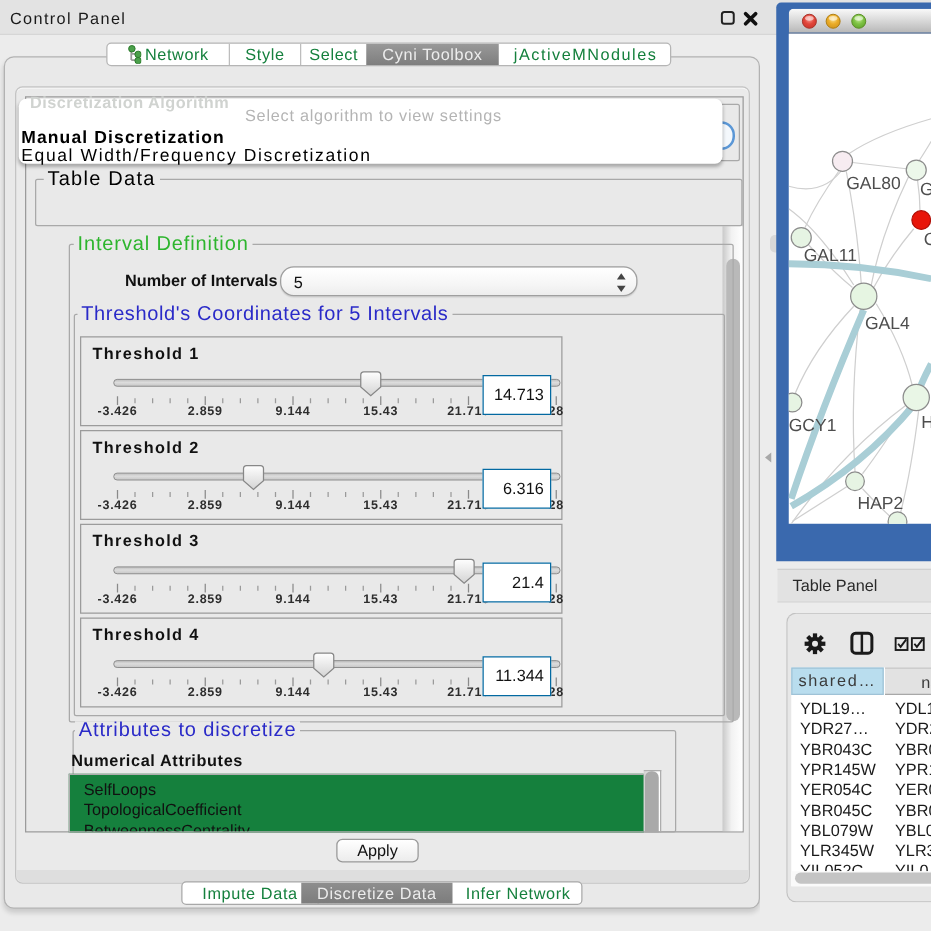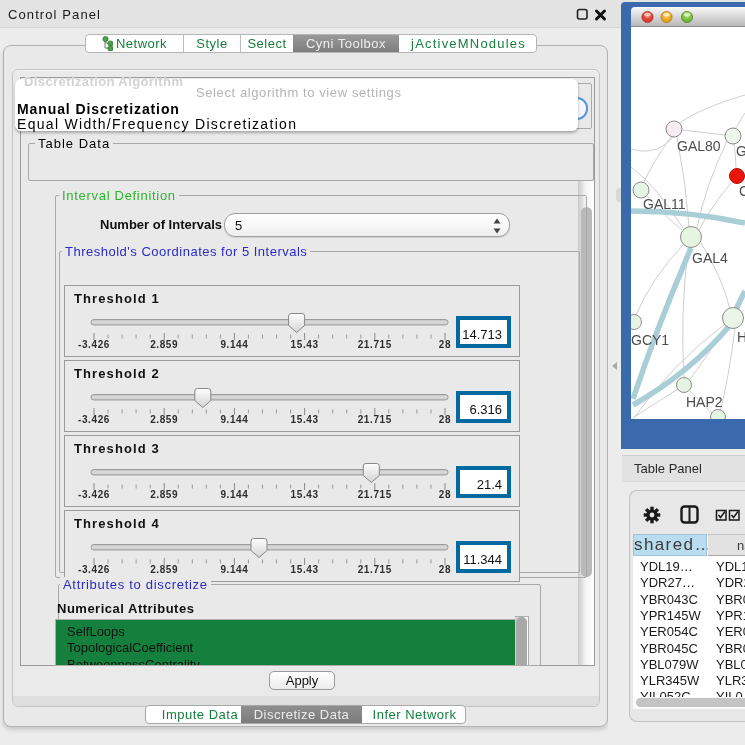--- a/index.html
+++ b/index.html
@@ -1,20 +1,20 @@
 <!DOCTYPE html>
 <html><head><meta charset="utf-8"><style>
 *{margin:0;padding:0;box-sizing:border-box;}
 html,body{width:745px;height:745px;background:#ececec;font-family:"Liberation Sans",sans-serif;overflow:hidden;}
 #page{position:relative;width:745px;height:745px;background:#ececec;overflow:hidden;}
 .abs{position:absolute;}
-.glabel{position:absolute;top:-8px;background:#e9e9e9;padding:0 3px;font-size:13px;line-height:15px;white-space:nowrap;}
-.thbox{position:absolute;left:64px;width:456px;height:72px;border:1px solid #9b9b9b;background:#e9e9e9;margin-top:16px;}
+.glabel{position:absolute;top:-8px;background:#e9e9e9;padding:0 3px;font-size:16px;line-height:15px;white-space:nowrap;}
+.thbox{position:absolute;left:64px;width:386px;height:72px;border:1px solid #9b9b9b;background:#e9e9e9;}
 .thtitle{position:absolute;left:9px;top:5px;font-size:13px;font-weight:bold;color:#111;letter-spacing:1.1px;}
-.thval{position:absolute;right:8px;top:30px;width:55px;height:32px;border:4px solid #0369a1;background:#fff;font-size:13px;color:#111;text-align:right;line-height:30px;padding-right:5px;}
+.thval{position:absolute;right:8px;top:30px;width:55px;height:32px;border:1px solid #0369a1;background:#fff;font-size:13px;color:#111;text-align:right;line-height:30px;padding-right:5px;}
 .combo{position:absolute;background:linear-gradient(#ffffff,#f6f6f6 60%,#ededed);border:1px solid #9f9f9f;border-radius:11px;box-shadow:0 1px 1px rgba(0,0,0,0.12);}
 .combo .ctext{position:absolute;left:10px;top:0;font-size:13px;color:#111;}
 .tabseg{position:absolute;top:0;height:100%;font-size:13px;color:#15803d;text-align:center;letter-spacing:0.5px;}
 </style></head><body>
 <div id="page">
 
 <div class="abs" style="left:0;top:0;width:745px;height:28px;background:#e3e3e3;border-bottom:1px solid #d6d6d6;"></div>
 <div class="abs" style="left:8px;top:7px;font-size:13px;color:#1a1a1a;letter-spacing:1.1px;">Control Panel</div>
 <svg class="abs" style="left:576px;top:8px;" width="34" height="14">
       <rect x="1.5" y="1.5" width="9.5" height="9.5" rx="2" fill="none" stroke="#222" stroke-width="1.6"></rect>
@@ -350,21 +350,21 @@
 <rect x="52.5" y="16.5" width="16" height="16" rx="3" fill="none" stroke="#1a1a1a" stroke-width="2.4"></rect>
 <line x1="60.5" y1="17" x2="60.5" y2="32" stroke="#1a1a1a" stroke-width="2"></line>
 <g stroke="#1a1a1a" stroke-width="1.5" fill="none">
 <rect x="87.5" y="20.5" width="9.5" height="9.5"></rect>
 <path d="M 89.5 25 L 91.5 27.5 L 96 21.5"></path>
 <rect x="100.5" y="20.5" width="9.5" height="9.5"></rect>
 <path d="M 102.5 25 L 104.5 27.5 L 109 21.5"></path>
 </g>
 </svg>
 <div class="abs" style="left:633px;top:534px;width:112px;height:175px;background:#fff;overflow:hidden;"></div>
-<div class="abs" style="left:633px;top:534px;width:74px;height:22px;background:#b9ddee;border:1px solid #9fc2d6;font-size:17px;color:#3a3a3a;text-align:center;line-height:20px;letter-spacing:1.4px;">shared…</div>
+<div class="abs" style="left:633px;top:534px;width:74px;height:22px;background:#b9ddee;border:1px solid #9fc2d6;font-size:13px;color:#3a3a3a;text-align:center;line-height:20px;letter-spacing:1.4px;">shared…</div>
 <div class="abs" style="left:708px;top:534px;width:37px;height:22px;background:#e2e2e2;border-top:1px solid #c6c6c6;border-bottom:1px solid #a8a8a8;font-size:13px;color:#3a3a3a;">
       <span style="position:absolute;left:29px;top:3px;">name</span>
     </div>
 <div class="abs" style="left:633px;top:556px;width:112px;height:141px;overflow:hidden;font-size:13px;color:#1a1a1a;">
 <div style="position:absolute;left:7px;top:3.0px;">YDL19…</div>
       <div style="position:absolute;left:83px;top:3.0px;">YDL1</div>
 <div style="position:absolute;left:7px;top:19.3px;">YDR27…</div>
       <div style="position:absolute;left:83px;top:19.3px;">YDR2</div>
 <div style="position:absolute;left:7px;top:35.6px;">YBR043C</div>
       <div style="position:absolute;left:83px;top:35.6px;">YBR0</div>

